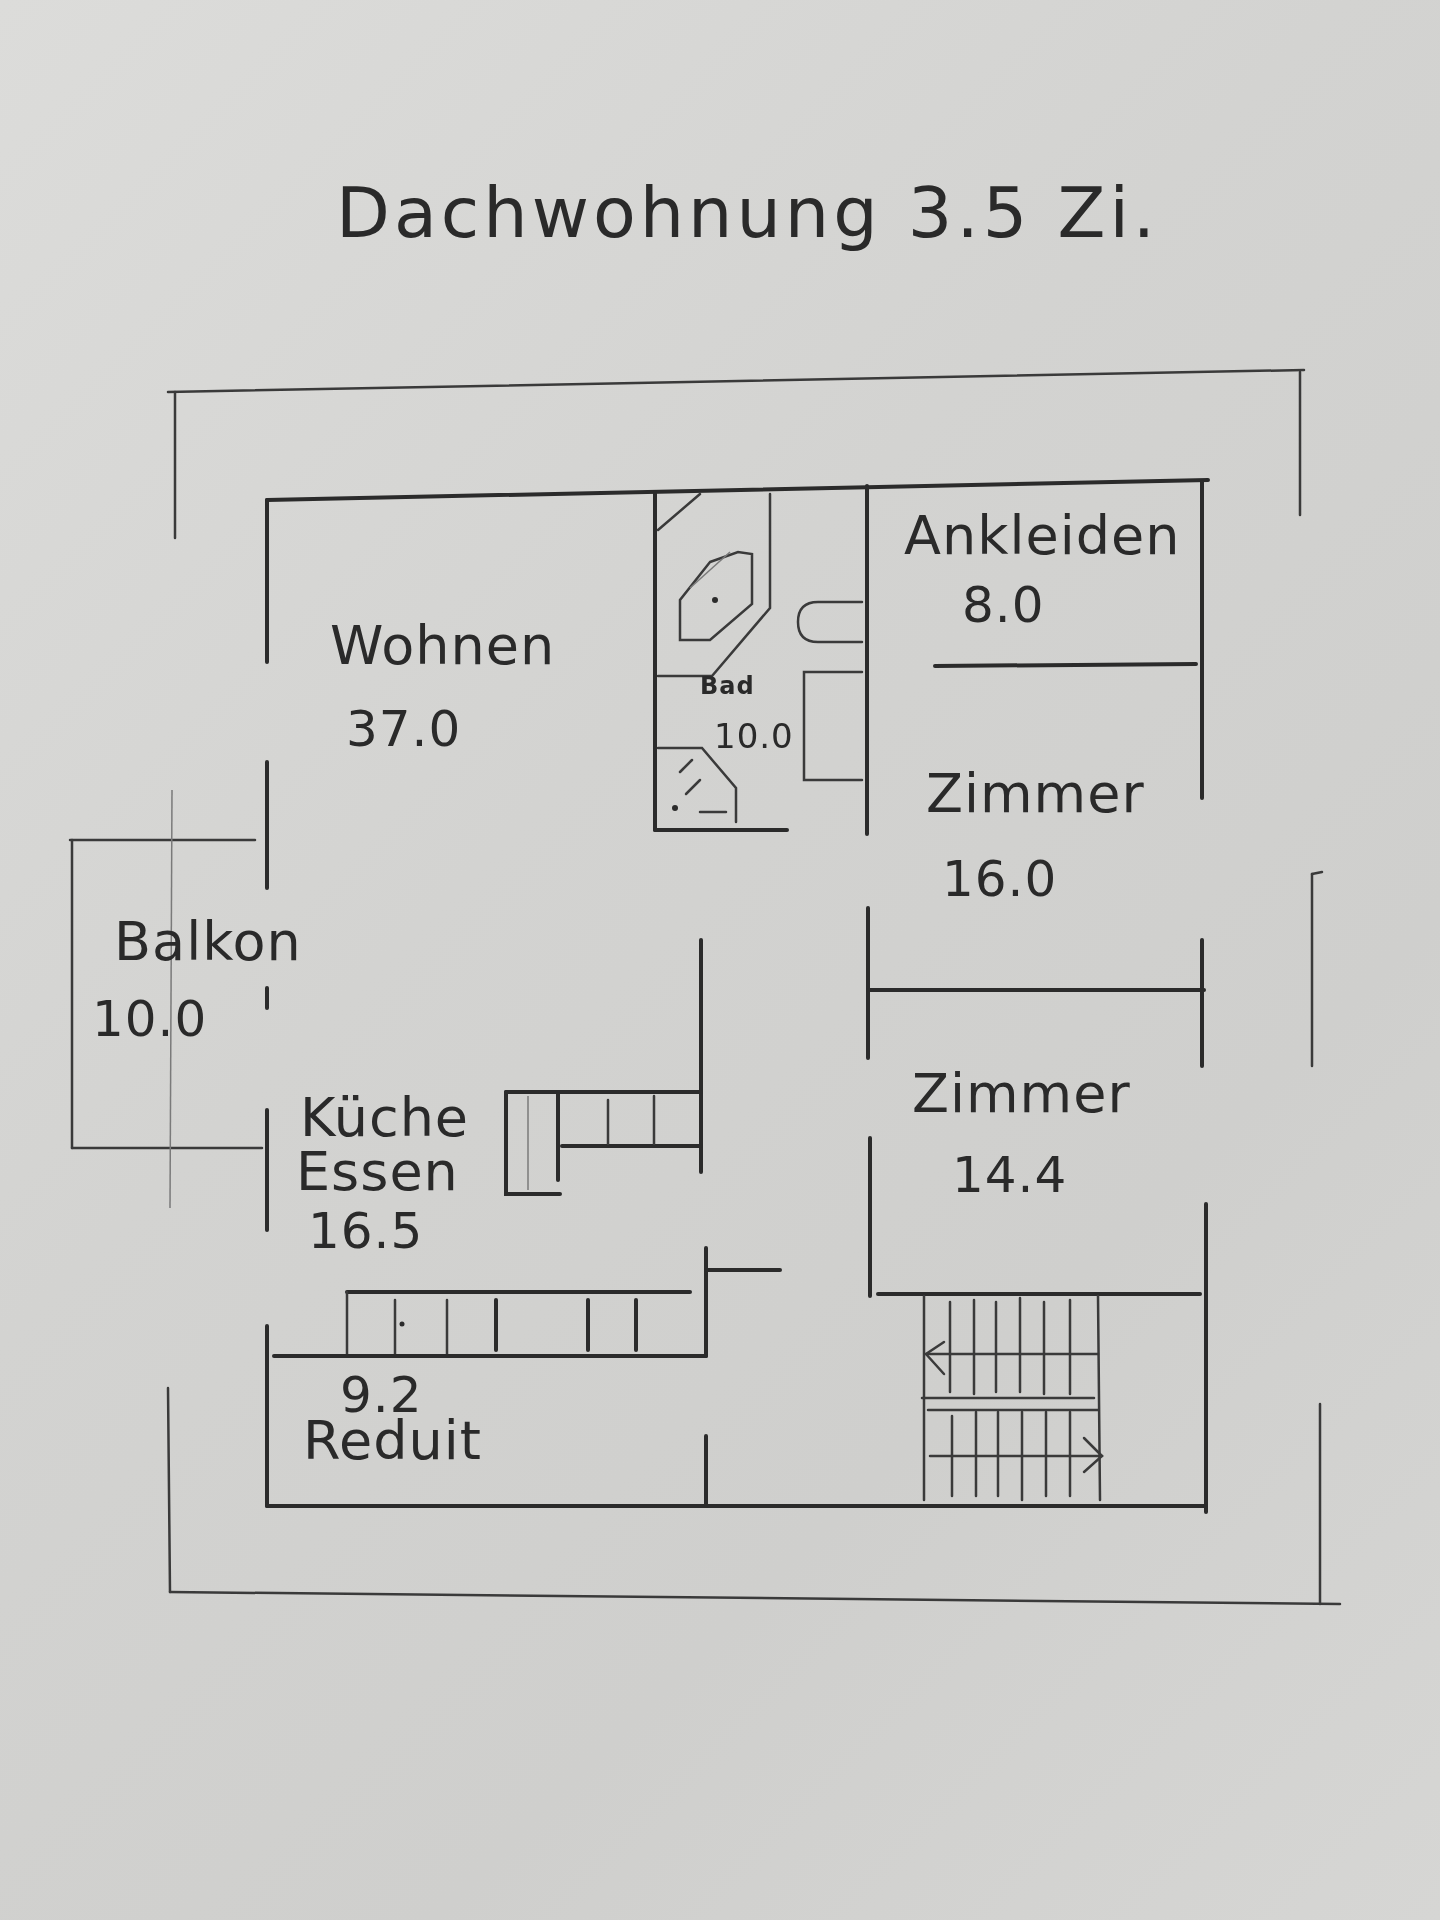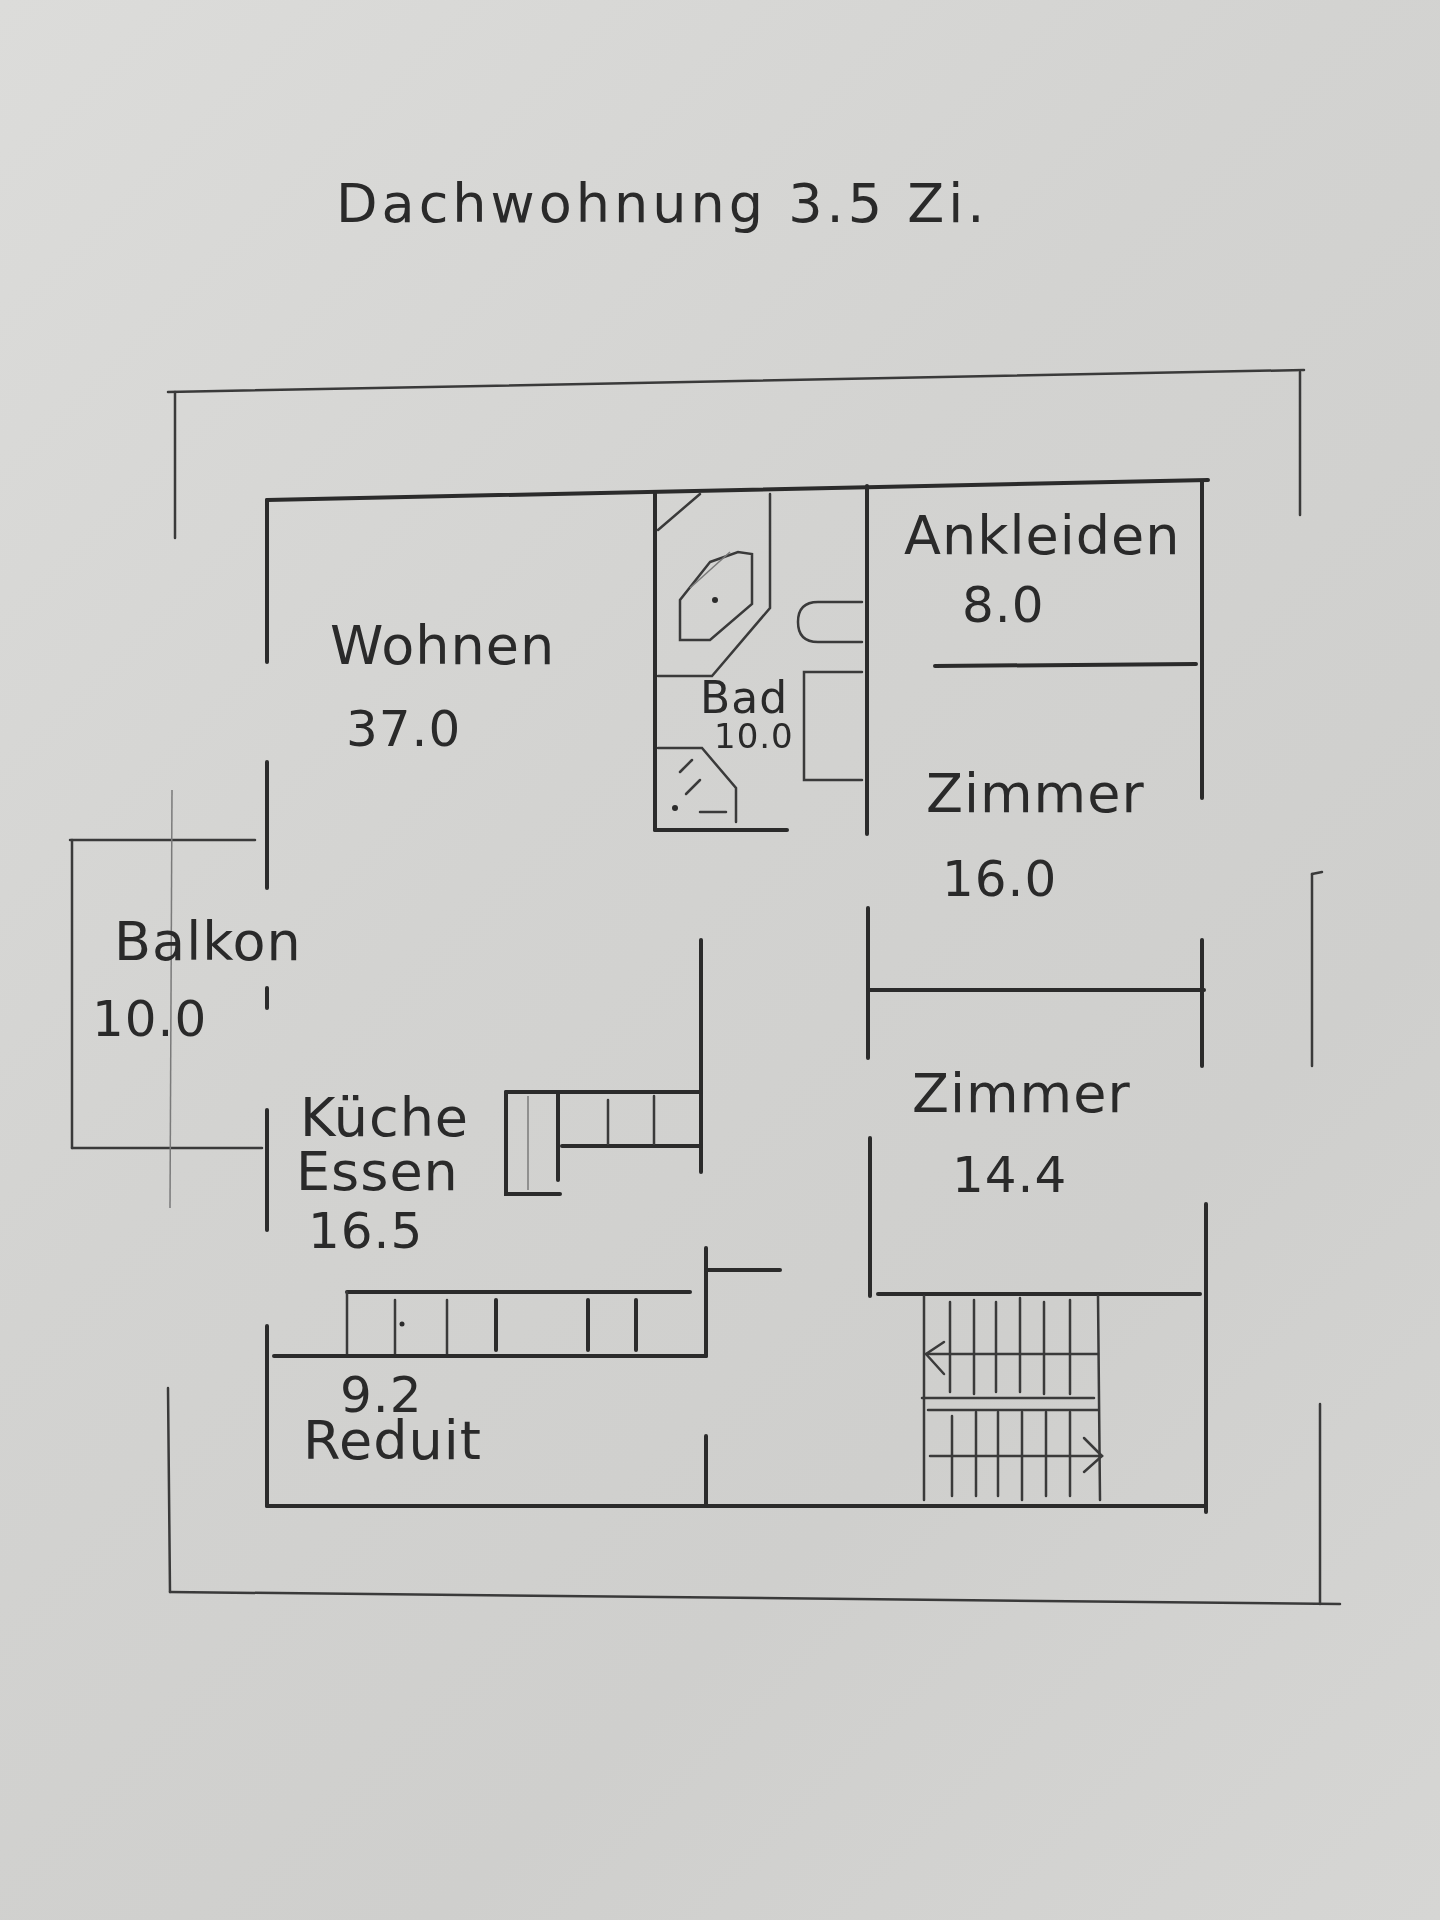--- a/index.html
+++ b/index.html
@@ -13,23 +13,23 @@
   .wall { stroke:#2b2b2b; stroke-width:4; fill:none; stroke-linecap:round; }
   .thin { stroke:#3a3a3a; stroke-width:2.5; fill:none; stroke-linecap:round; }
   .faint { stroke:#7a7a7a; stroke-width:1.5; fill:none; }
   .label {
     position:absolute; color:#2a2a2a;
     font-family: "DejaVu Sans", sans-serif;
     white-space:nowrap; letter-spacing:1px;
   }
   .room-name { font-size:54px; }
   .room-area { font-size:50px; }
-  .small-name { font-size:44px; }
+  .small-name { font-size:24px;font-weight:bold; }
   .small-area { font-size:34px; }
-  #title { font-size:54px; letter-spacing:4px; }
+  #title { font-size:70px; letter-spacing:4px; }
 </style>
 </head>
 <body>
 
 <svg id="plan" viewBox="0 0 1440 1920" xmlns="http://www.w3.org/2000/svg">
 
   <g>
     <line class="thin" x1="168" y1="392" x2="1304" y2="370"></line>
     <line class="thin" x1="175" y1="392" x2="175" y2="538"></line>
     <line class="thin" x1="1300" y1="372" x2="1300" y2="515"></line>

